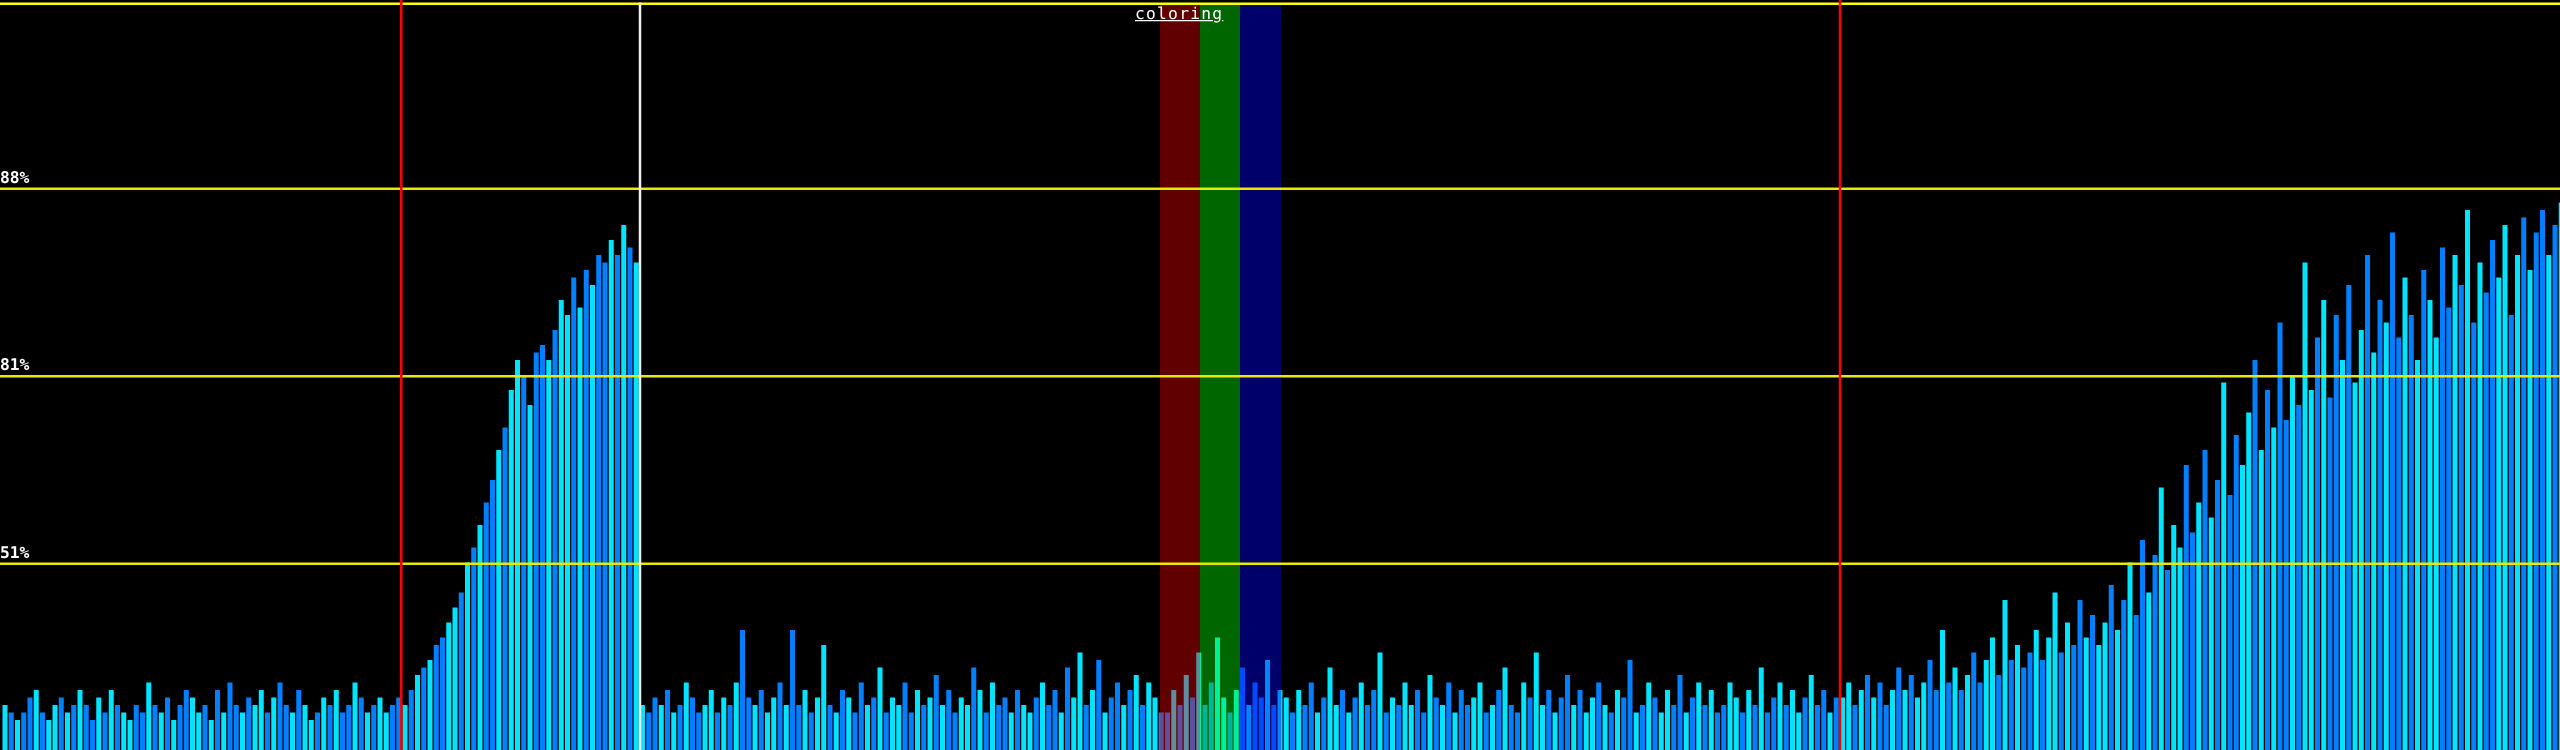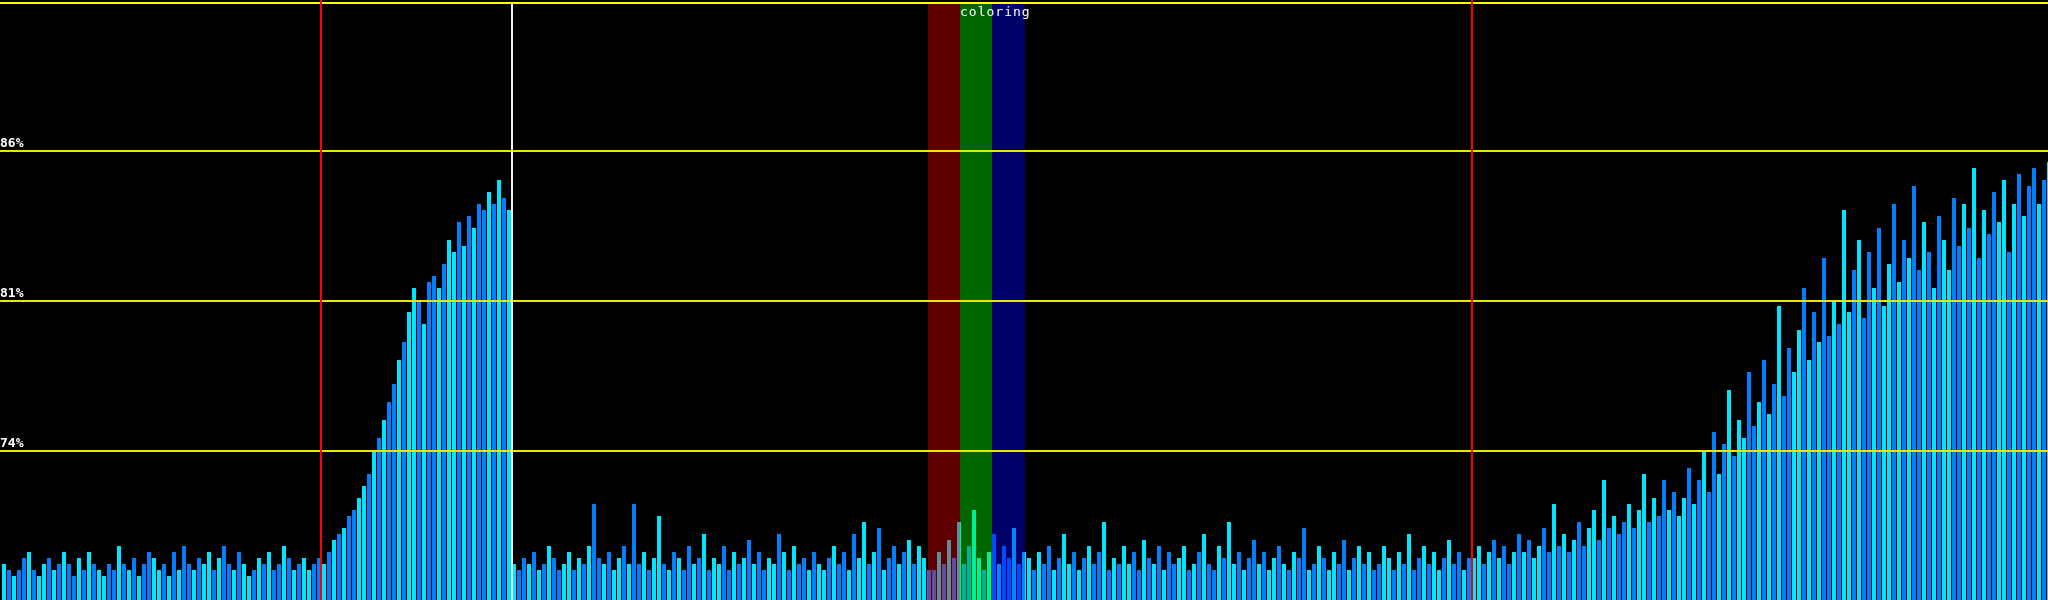--- a/index.html
+++ b/index.html
@@ -436,18 +436,18 @@
 
   <div id="grid75" class="grid" style="top: 150px; background: rgb(232, 232, 0);"></div>
   <div id="grid50" class="grid" style="top: 300px; background: rgb(232, 232, 0);"></div>
   <div id="grid25" class="grid" style="top: 450px; background: rgb(232, 232, 0);"></div>
   <div id="topline" class="topline" style="background: rgb(255, 255, 0);"></div>
 
   <div id="redline1" class="vline" style="left: 320px; background: rgb(255, 0, 0);"></div>
   <div id="redline2" class="vline" style="left: 1471px; background: rgb(255, 0, 0);"></div>
   <div id="whiteline" class="vline" style="left: 511px; background: rgb(240, 240, 240); top: 2px; height: 598px;"></div>
 
-  <div id="label75" class="ylabel" style="top: 136px;">86%</div>
+  <div id="label75" class="ylabel" style="top: 136px;">88%</div>
   <div id="label50" class="ylabel" style="top: 286px;">81%</div>
-  <div id="label25" class="ylabel" style="top: 436px;">74%</div>
-
-  <div id="coloring" class="coloring-label" style="left: 960px; top: 5px;">coloring</div>
+  <div id="label25" class="ylabel" style="top: 436px;">51%</div>
+
+  <div id="coloring" class="coloring-label" style="left: 908px; top: 5px; text-decoration: underline;">coloring</div>
 </div>
 
 </body></html>

